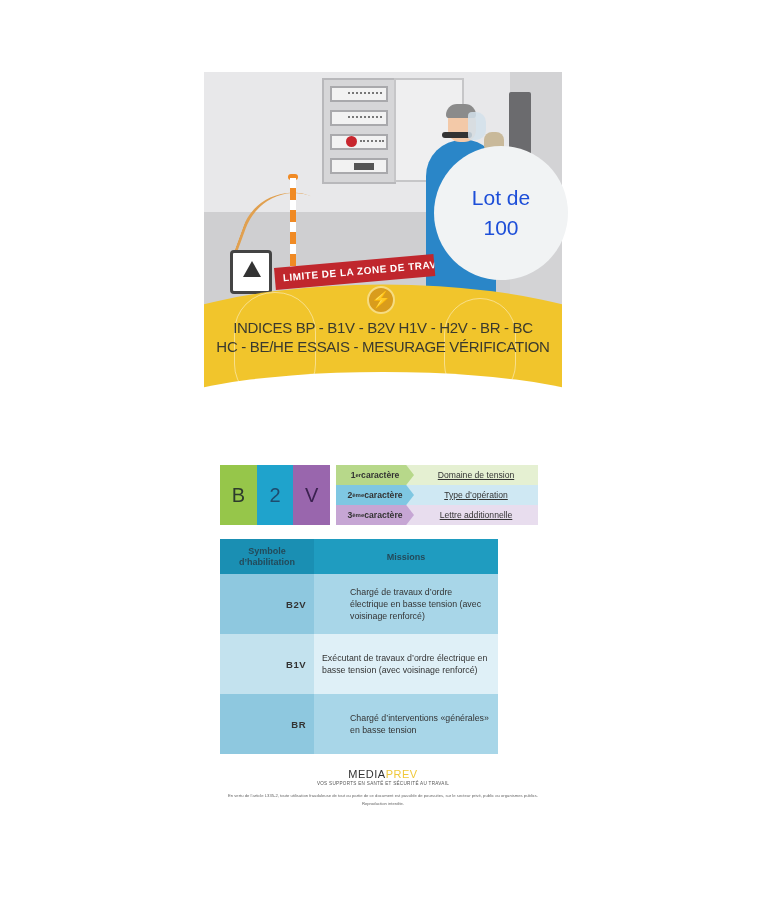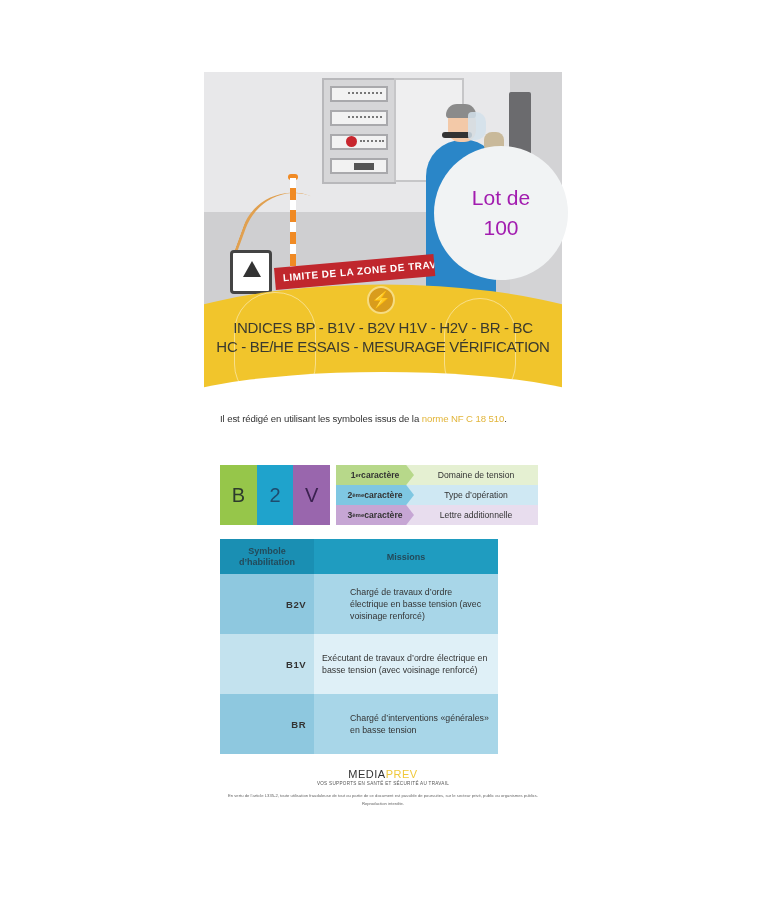--- a/index.html
+++ b/index.html
@@ -31,37 +31,37 @@
   .sign-tri { position:absolute; left:10px; top:8px; width:0; height:0; border-left:9px solid transparent; border-right:9px solid transparent; border-bottom:16px solid #333; }
   .banner { position:absolute; left:70px; top:196px; width:160px; height:22px; background:#c0272d; transform:rotate(-5deg); transform-origin:left top; color:#ffffff; font-weight:bold; font-size:10px; line-height:22px; padding-left:8px; box-sizing:border-box; letter-spacing:0.5px; white-space:nowrap; overflow:hidden; }
 
   .yellow-band { position:absolute; left:0; top:190px; width:358px; height:150px; background:#f1c52c; }
   .white-curve-bottom { position:absolute; left:-60px; top:300px; width:478px; height:90px; border-radius:50%; background:#ffffff; }
   .bolt-circle { position:absolute; left:163px; top:214px; width:28px; height:28px; border-radius:50%; background:#d99c1c; border:2px solid #f6dc82; box-sizing:border-box; color:#ffffff; font-size:16px; line-height:24px; text-align:center; font-weight:bold; }
   .hero-title { position:absolute; left:0; top:246px; width:358px; text-align:center; color:#3a3a2e; font-size:15px; line-height:19px; letter-spacing:-0.3px; }
   .ghost-outline { position:absolute; border:1.5px solid rgba(255,255,255,0.45); border-radius:40px; }
 
   .lot-badge { position:absolute; left:230px; top:74px; width:134px; height:134px; border-radius:50%; background:#f1f3f4; display:flex; flex-direction:column; align-items:center; justify-content:center; z-index:5; }
-  .lot-badge span { font-size:21px; color:#a21caf; line-height:30px; }
+  .lot-badge span { font-size:21px; color:#1d4ed8; line-height:30px; }
 
   
   .intro { position:absolute; left:16px; top:340px; width:330px; font-size:9.6px; color:#333; line-height:13px; letter-spacing:-0.1px; }
   .intro p { margin:0 0 5px 0; }
   .hl { color:#e2b53a; }
 
   
   .code-blocks { position:absolute; left:16px; top:393px; width:110px; height:60px; display:flex; }
   .code-blocks div { flex:1; display:flex; align-items:center; justify-content:center; font-size:20px; color:#2d3b2d; }
   .cb-b { background:#96c64a; }
   .cb-2 { background:#1fa3cc; color:#1e4b6e !important; }
   .cb-v { background:#9966ad; color:#3b2150 !important; }
   .legend { position:absolute; left:132px; top:393px; width:202px; height:60px; display:flex; flex-direction:column; }
   .legend-row { flex:1; display:flex; align-items:center; font-size:8.6px; color:#333; }
   .legend-key { width:78px; height:100%; display:flex; align-items:center; justify-content:center; font-weight:bold; clip-path:polygon(0 0, 90% 0, 100% 50%, 90% 100%, 0 100%); }
-  .legend-val { flex:1; text-align:center; }
+  .legend-val { flex:1; text-align:center;text-decoration:underline; }
   .lr1 { background:#e5f0d2; } .lr1 .legend-key { background:#b7d88a; }
   .lr2 { background:#cfe8f3; } .lr2 .legend-key { background:#7fc7e2; }
   .lr3 { background:#e8ddee; } .lr3 .legend-key { background:#c6a6d4; }
   sup { font-size:6px; }
 
   
   .mtable { position:absolute; left:16px; top:467px; width:278px; border-collapse:collapse; font-size:9px; color:#333; }
   .mtable th { background:#1f9cc0; color:#234a5a; font-weight:bold; font-size:9px; height:35px; padding:0; }
   .mtable th.c1 { background:#1a8fb3; width:94px; line-height:11px; }
   .mtable td { height:60px; padding:0 8px; }
@@ -131,21 +131,20 @@
       <div>HC - BE/HE ESSAIS - MESURAGE VÉRIFICATION</div>
     </div>
   </div>
 
   <div class="lot-badge">
     <span>Lot de</span>
     <span>100</span>
   </div>
 
   <div class="intro">
-    <p><span>Il est rédigé en utilisant les symboles issus de la </span><span class="hl">norme NF C 18 510</span><span>.</span></p>
   </div>
 
   <div class="code-blocks">
     <div class="cb-b">B</div>
     <div class="cb-2">2</div>
     <div class="cb-v">V</div>
   </div>
 
   <div class="legend">
     <div class="legend-row lr1">

